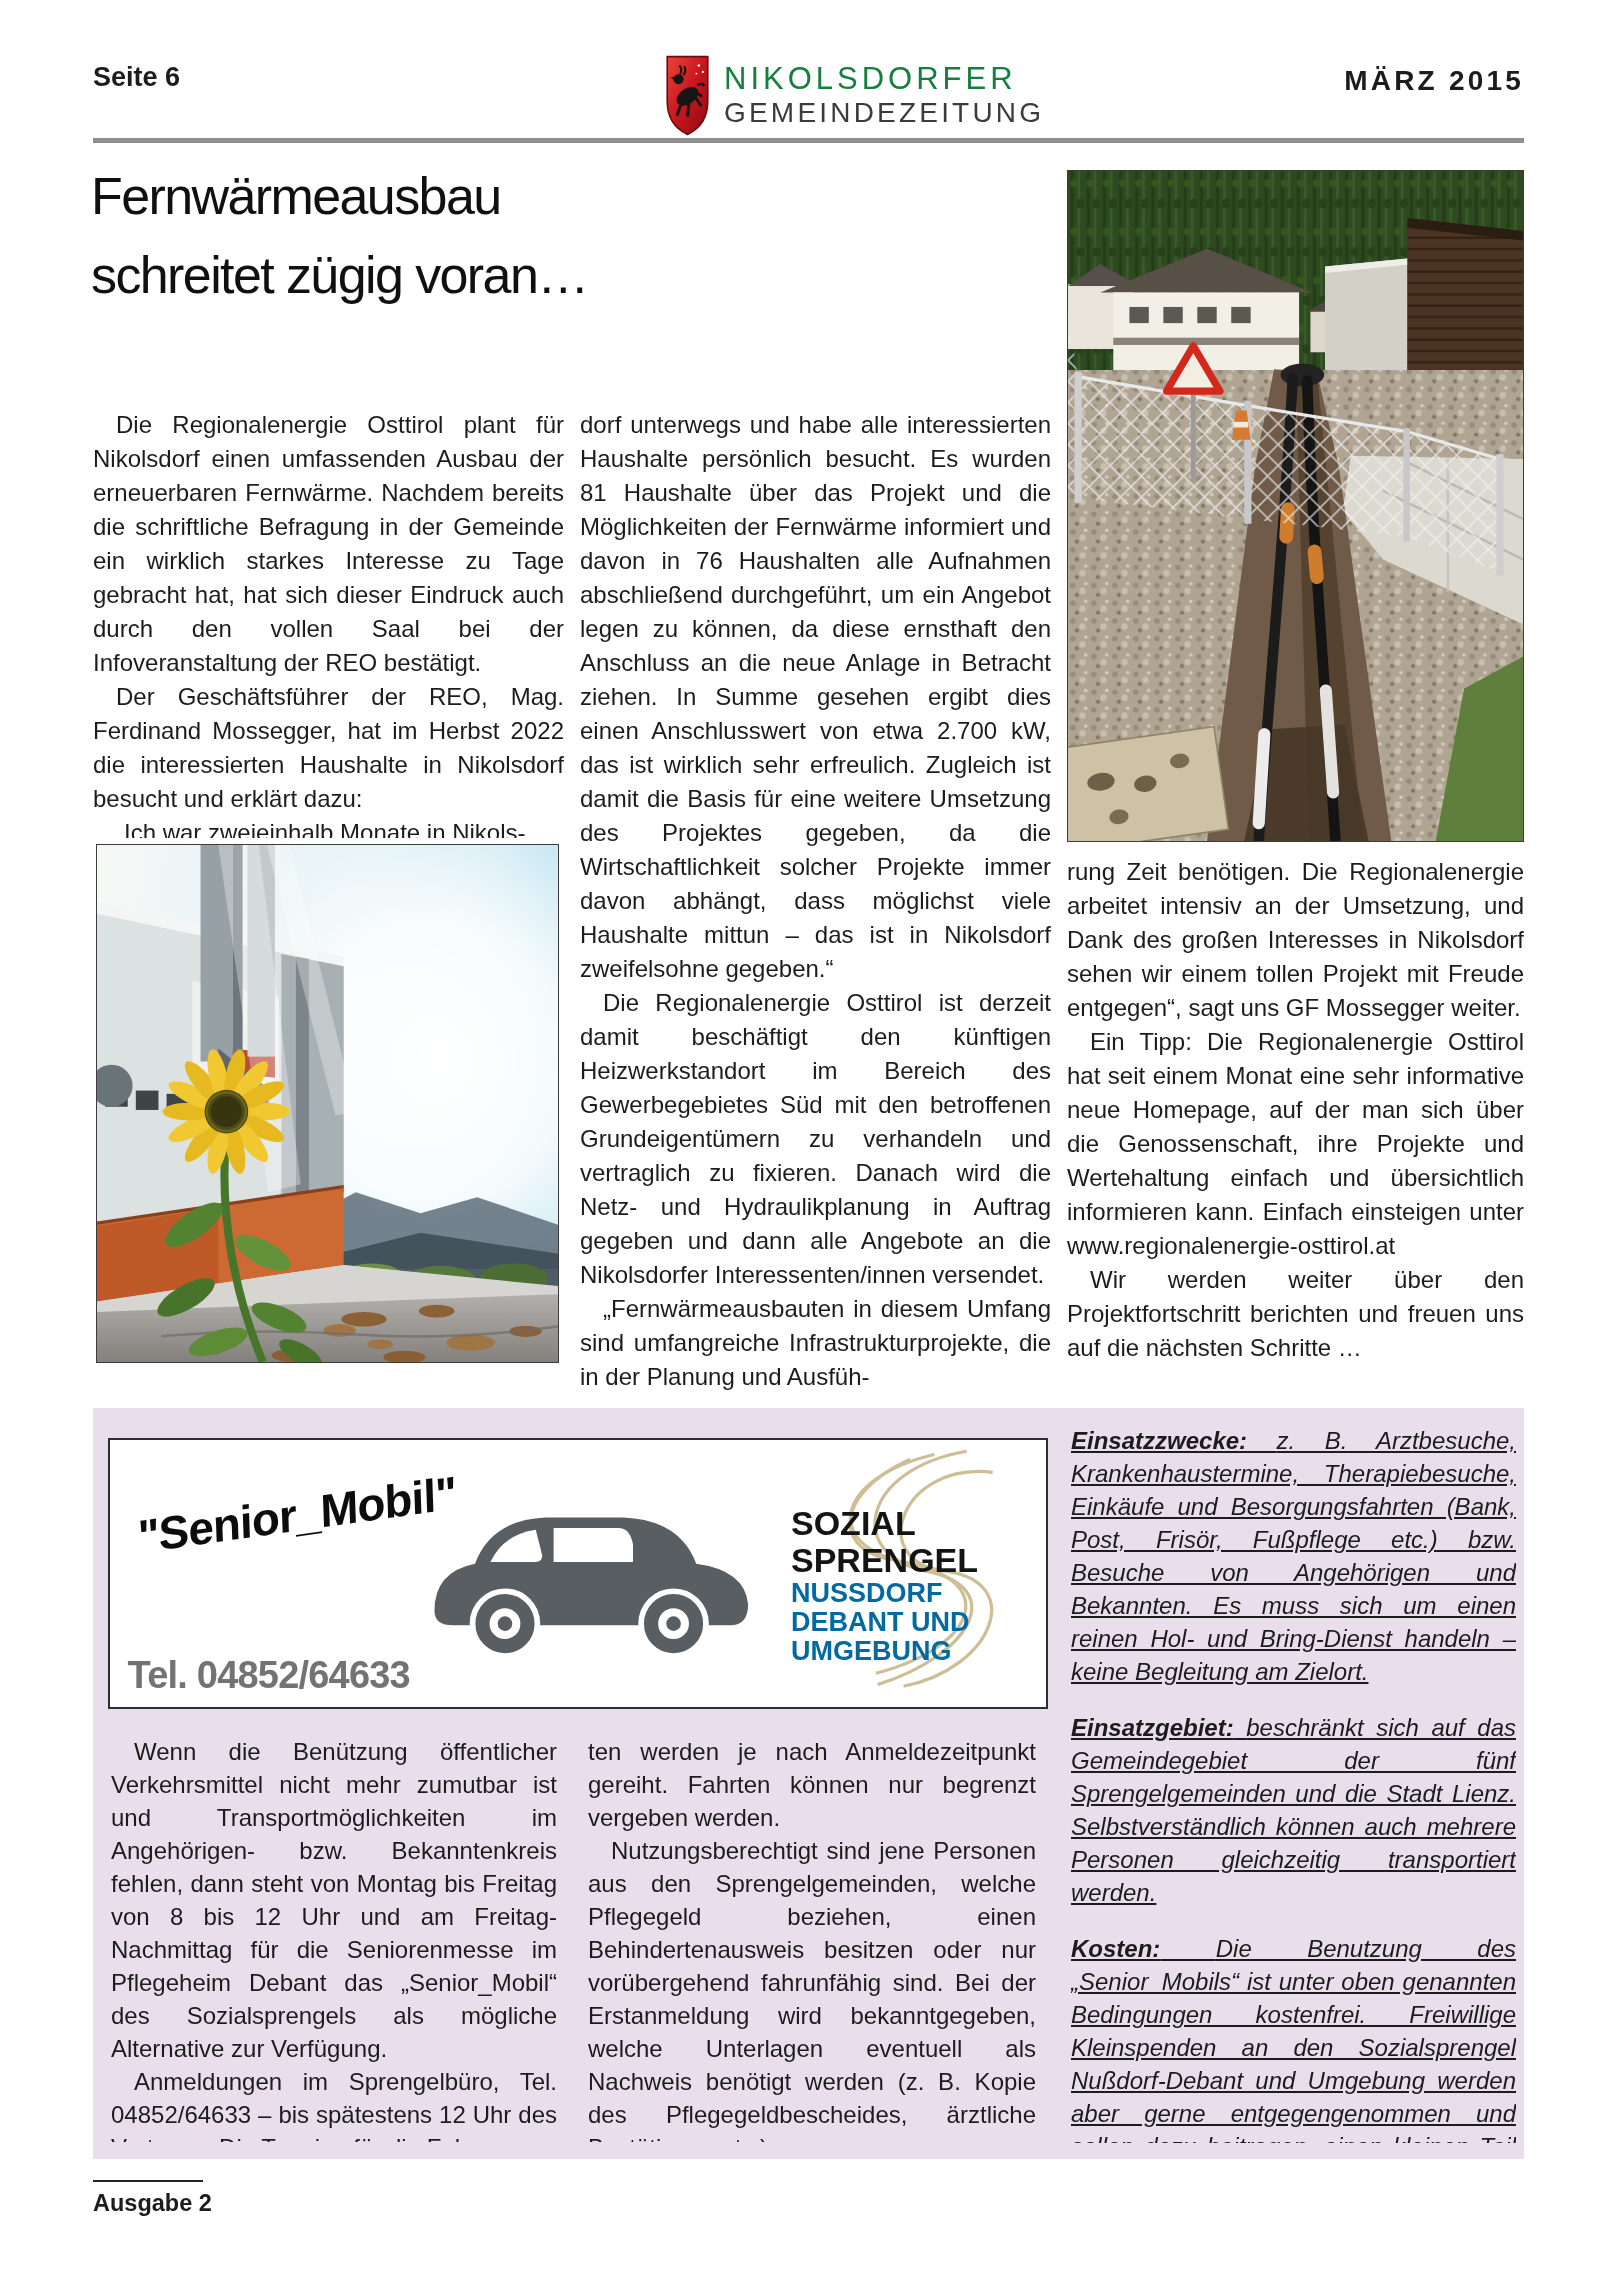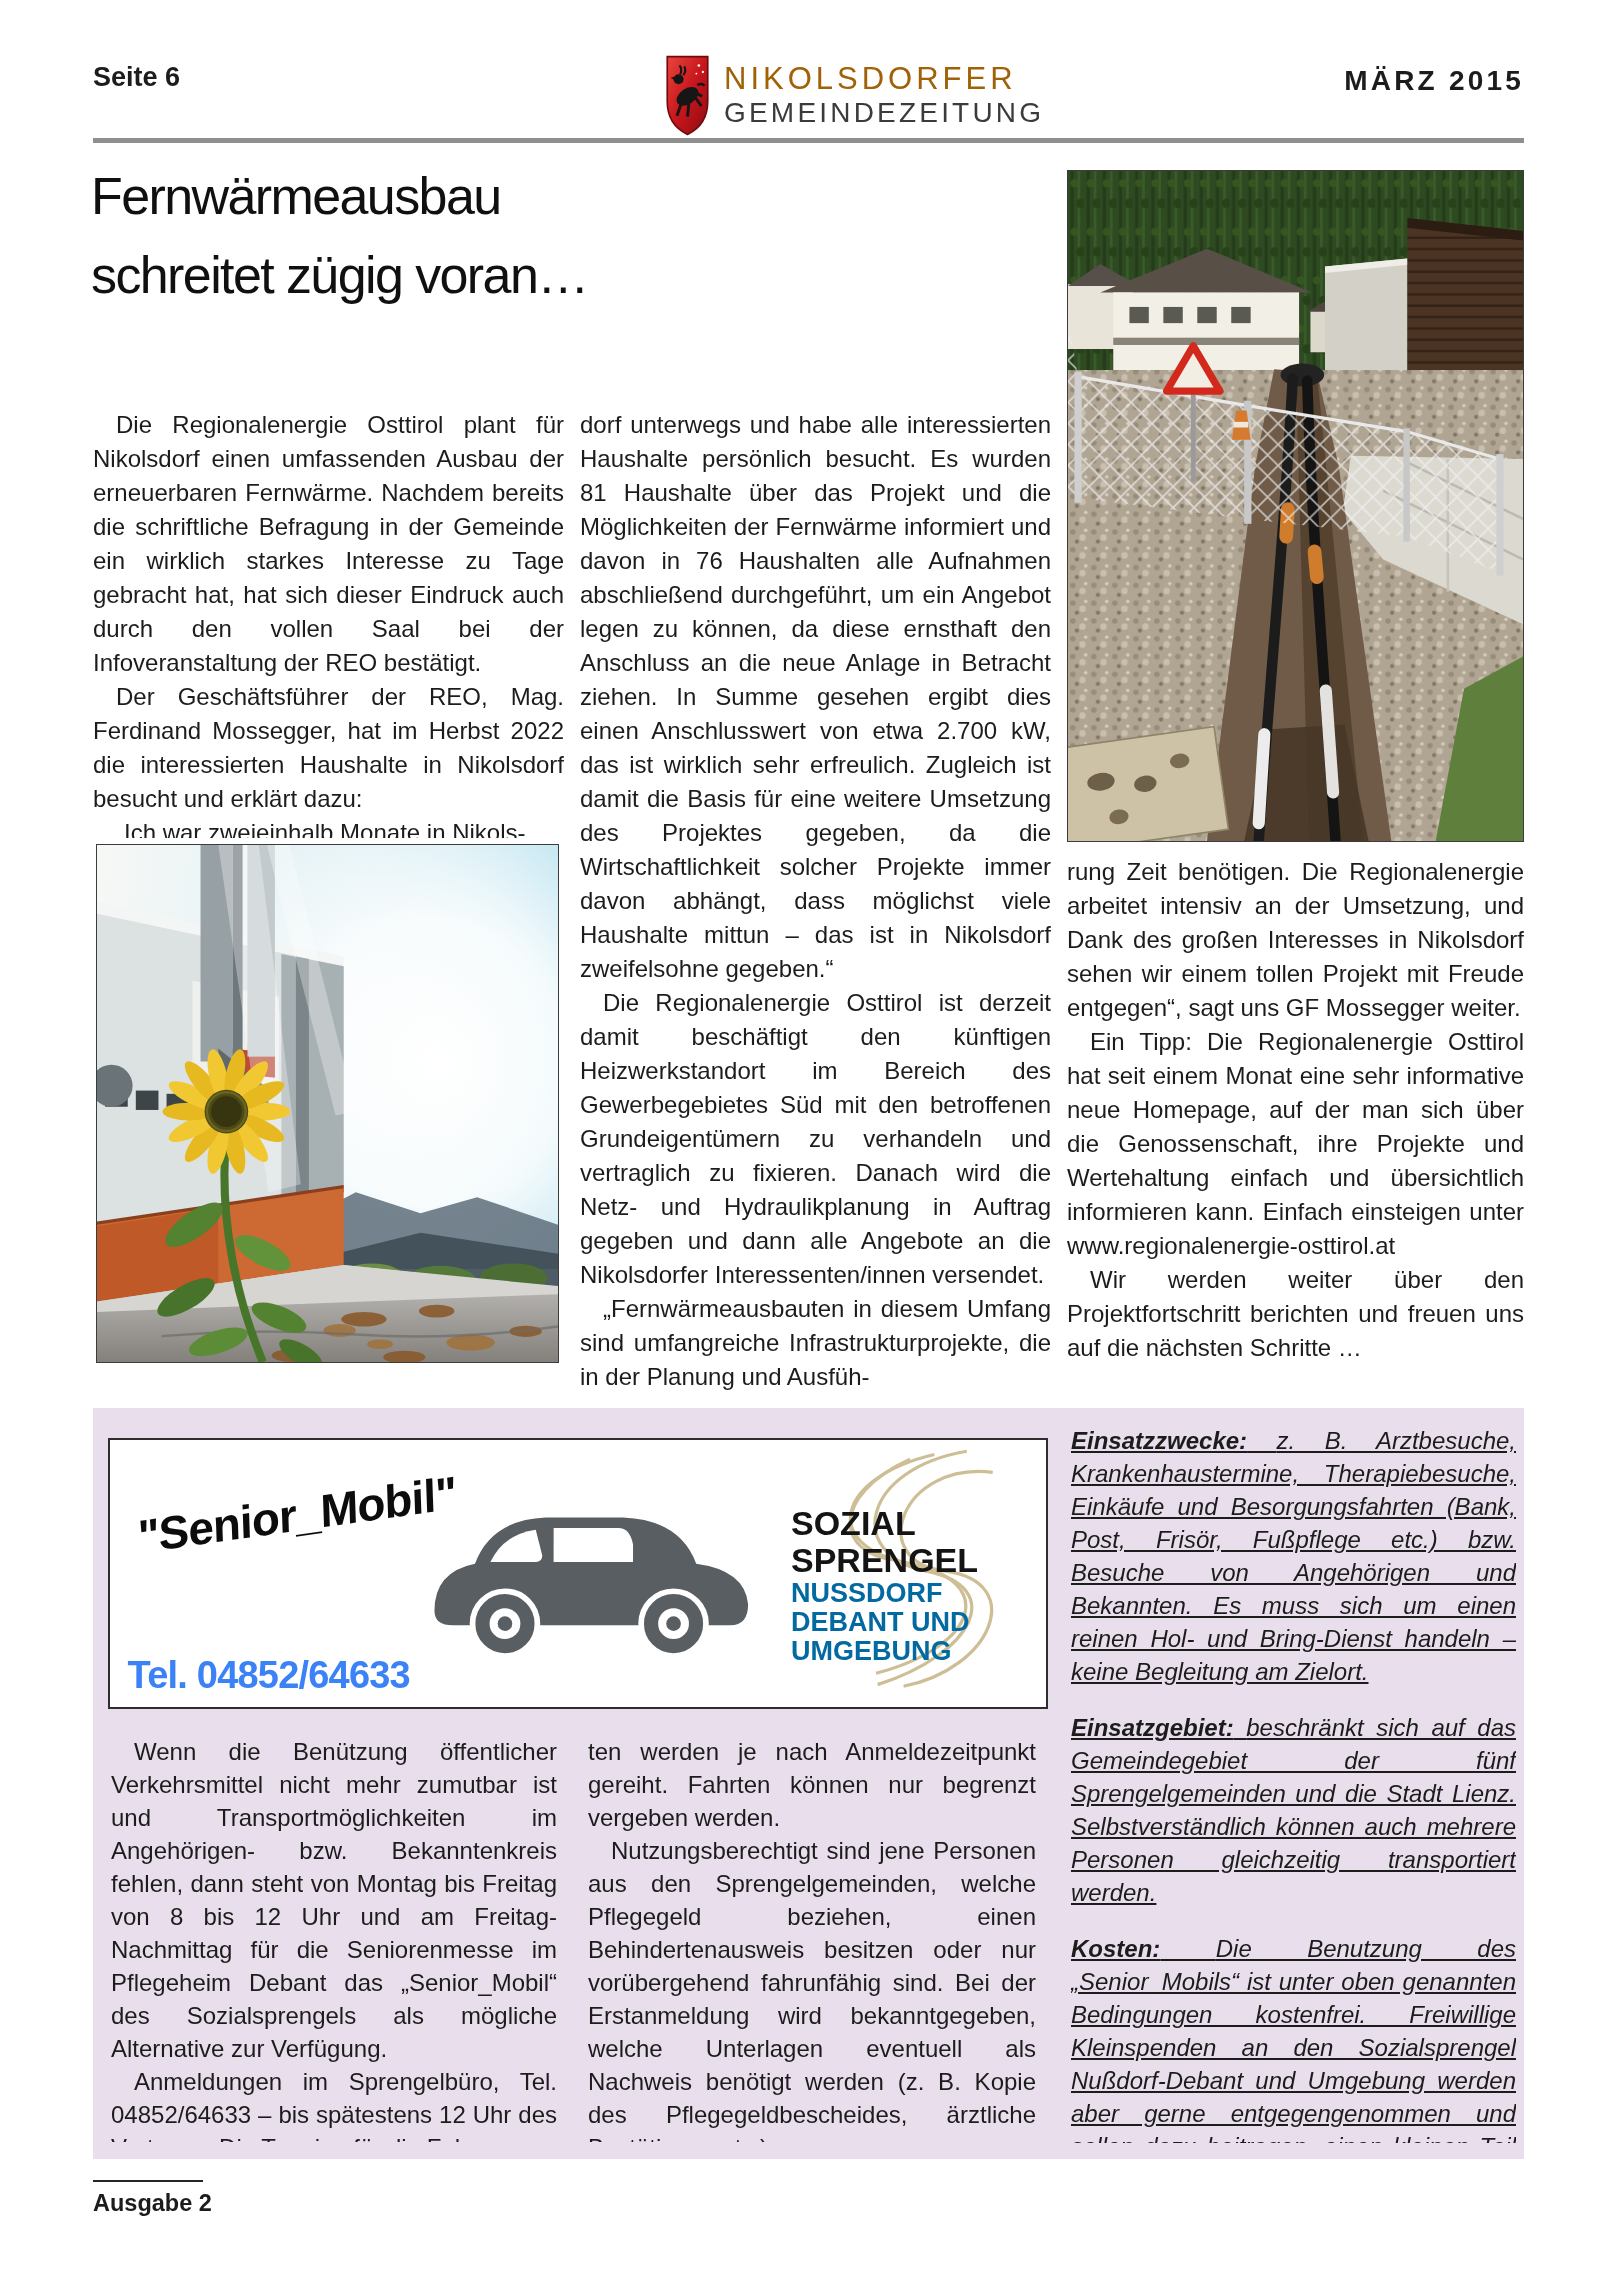--- a/index.html
+++ b/index.html
@@ -4,21 +4,21 @@
 <style>
   html,body{margin:0;padding:0;background:#ffffff;}
   .page{position:relative;width:1620px;height:2273px;background:#ffffff;
         font-family:"Liberation Sans",sans-serif;color:#1c1c1c;overflow:hidden;}
 
   
   .page-label{position:absolute;left:93px;top:62px;font-size:27px;font-weight:700;}
   .issue-date{position:absolute;right:96px;top:65px;font-size:28px;font-weight:700;letter-spacing:3.2px;}
   .masthead{position:absolute;left:664px;top:54px;display:flex;align-items:flex-start;gap:13px;}
   .masthead-text{padding-top:6.5px;}
-  .mast1{font-size:31px;letter-spacing:4px;color:#a16207;line-height:36px;}
+  .mast1{font-size:31px;letter-spacing:4px;color:#15803d;line-height:36px;}
   .mast2{font-size:28px;letter-spacing:3.2px;color:#3b3b3b;line-height:32px;}
   .rule{position:absolute;left:93px;top:138px;width:1431px;height:4.9px;background:#8f8f8f;}
 
   
   .headline{position:absolute;left:91px;top:157px;margin:0;width:966px;
             font-size:52px;font-weight:400;letter-spacing:-1.6px;line-height:79px;color:#101010;}
   .headline span{display:block;}
 
   
   .col{position:absolute;text-align:justify;font-size:24px;line-height:34px;overflow:hidden;}
@@ -33,21 +33,21 @@
   #photo-construction{left:1067px;top:170px;width:457px;height:672px;}
   #photo-sunflower{left:96px;top:844px;width:463px;height:519px;}
   .photo svg{display:block;width:100%;height:100%;}
 
   
   .pinkbox{position:absolute;left:93px;top:1408px;width:1431px;height:751px;background:#e9dfec;}
   .adbox{position:absolute;left:14.6px;top:30px;width:940px;height:271px;background:#ffffff;
          border:2.4px solid #2e2e2e;box-sizing:border-box;overflow:hidden;}
   .brand{position:absolute;left:28px;top:70px;font-size:46px;font-weight:800;letter-spacing:-0.8px;
          transform:rotate(-8deg) skewX(-6deg);transform-origin:left center;white-space:nowrap;color:#0c0c0c;}
-  .phone{position:absolute;left:18px;bottom:9.7px;font-size:38px;font-weight:800;letter-spacing:-0.8px;color:#3b82f6;}
+  .phone{position:absolute;left:18px;bottom:9.7px;font-size:38px;font-weight:800;letter-spacing:-0.8px;color:#737373;}
   .car{position:absolute;left:296px;top:41px;width:373px;height:201px;}
   .slogo{position:absolute;left:670px;top:8px;width:252px;height:248px;}
   .slogo .ribbon{position:absolute;left:0;top:0;width:100%;height:100%;}
   .slogo .slines{position:absolute;left:11.4px;top:57px;}
   .sl-black{font-size:34px;font-weight:700;line-height:37px;color:#141414;letter-spacing:0;}
   .sl-teal{font-size:27px;font-weight:700;line-height:29px;color:#0369a1;letter-spacing:0;}
 
   .bcol{position:absolute;text-align:justify;font-size:24px;line-height:33px;overflow:hidden;}
   .bcol p{margin:0;}
   .bcol p.ind{text-indent:23px;}

